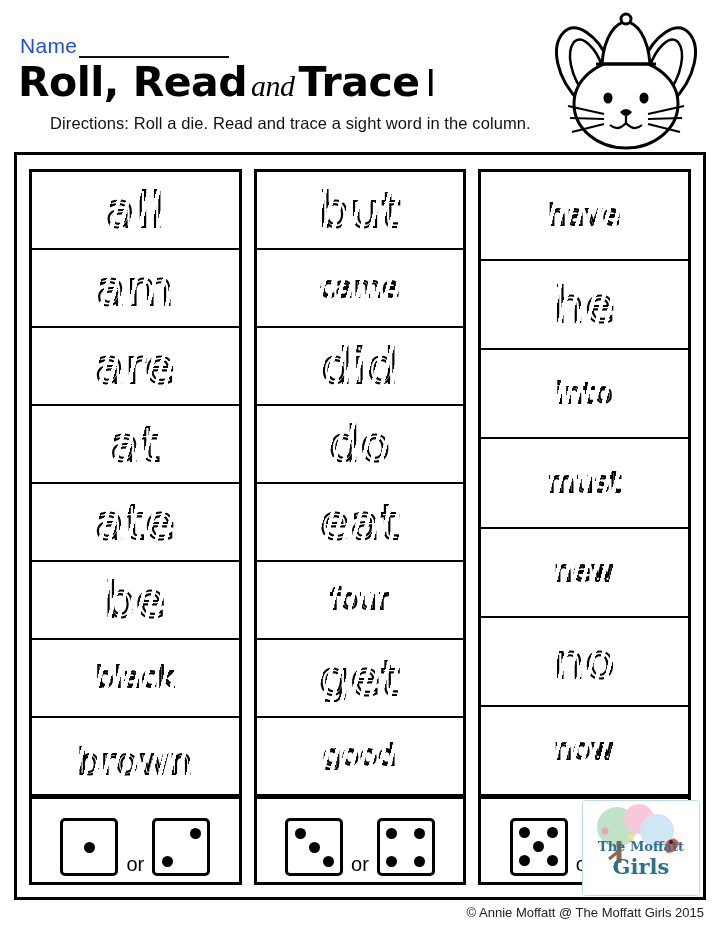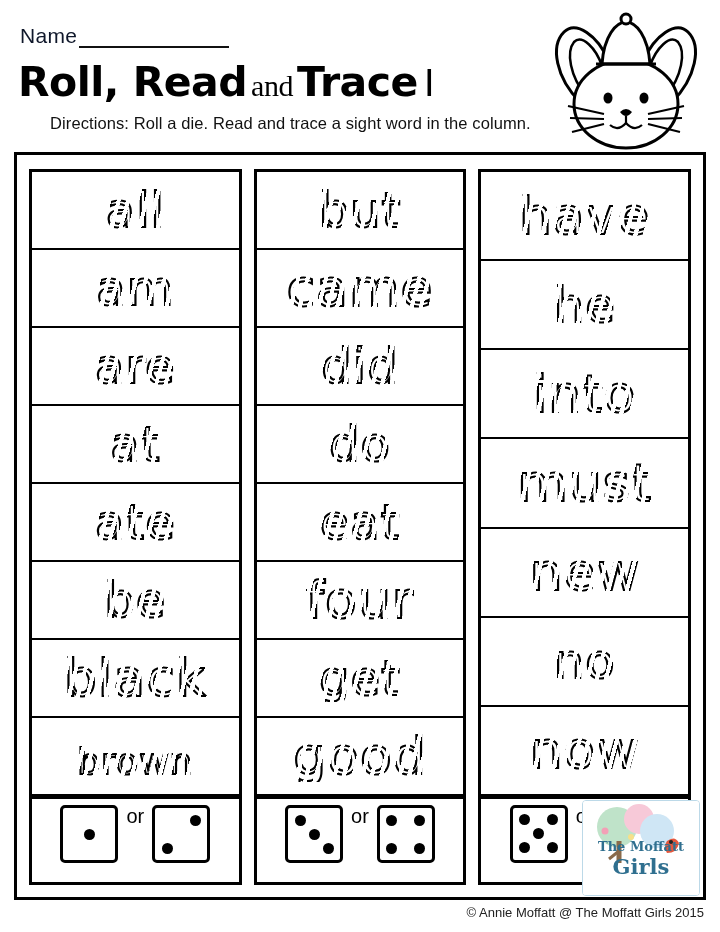--- a/index.html
+++ b/index.html
@@ -18,23 +18,23 @@
     position: relative;
     width: 720px;
     height: 932px;
     box-sizing: border-box;
   }
 
   
   .name-row {
     position: absolute;
     left: 20px;
-    top: 24px;
+    top: 34px;
     font-size: 21px;
-    color: #0f172a;
+    color: #1d4ed8;
     letter-spacing: .3px;
   }
   .name-row .line {
     display: inline-block;
     border-bottom: 2px solid #111;
     width: 150px;
     height: 14px;
     margin-left: 2px;
     vertical-align: bottom;
   }
@@ -49,20 +49,21 @@
   .title {
     font-family: "DejaVu Sans", sans-serif;
     font-size: 41px;
     font-weight: bold;
     color: #000;
     letter-spacing: -0.5px;
     white-space: nowrap;
   }
   .title .and {
     font-family: "Liberation Serif", serif;
+    font-style: italic;
     font-weight: normal;
     font-size: 30px;
     padding: 0 4px;
   }
   .title .num {
     font-weight: normal;
     font-family: "Liberation Sans", sans-serif;
     font-size: 38px;
     padding-left: 6px;
   }
@@ -124,29 +125,29 @@
     line-height: 1;
     color: transparent;
     -webkit-text-stroke: 2.2px #000;
     text-stroke: 2.2px #000;
     letter-spacing: 1px;
     white-space: nowrap;
     
     -webkit-mask-image: repeating-linear-gradient(105deg, #000 0 5px, transparent 5px 9px);
     mask-image: repeating-linear-gradient(105deg, #000 0 5px, transparent 5px 9px);
   }
-  .trace-word.long { font-size: 52px; }
+  .trace-word.long { font-size: 28px; }
   .trace-word.xlong { font-size: 36px; margin-top: 12px; }
 
   
   .dice-row {
     height: 86px;
     border-top: 3px solid #000;
     display: flex;
-    align-items: flex-start;
+    align-items: flex-end;
     justify-content: center;
     gap: 8px;
     padding: 6px 16px;
     box-sizing: border-box;
   }
   .die {
     width: 58px;
     height: 58px;
     border: 3px solid #000;
     border-radius: 5px;

